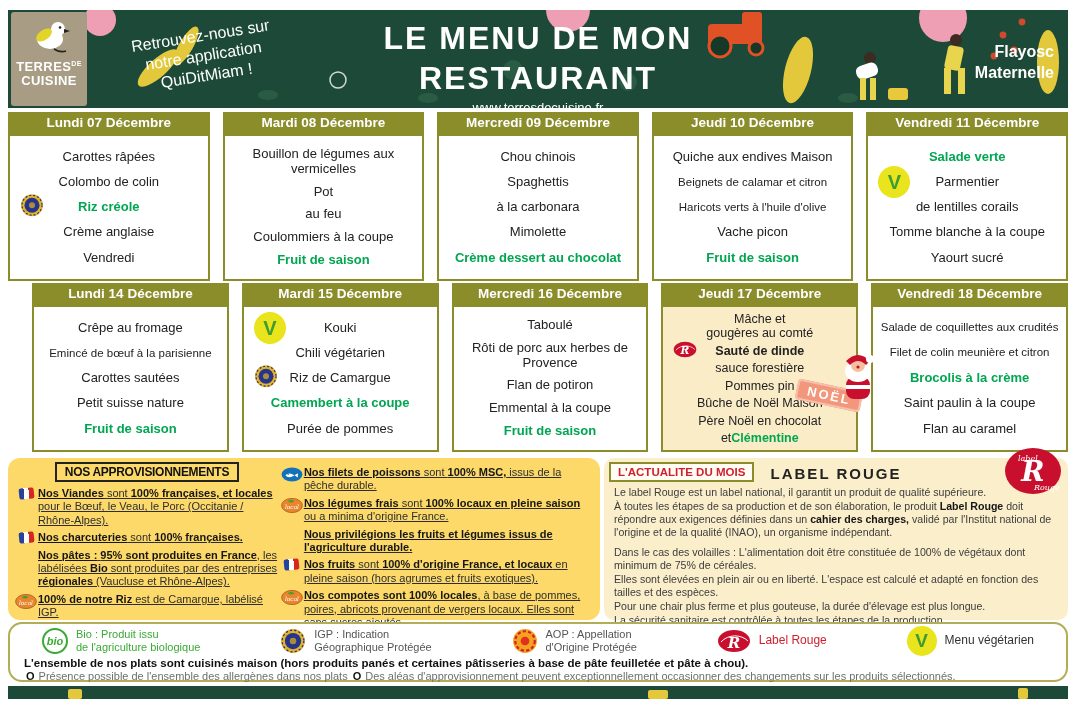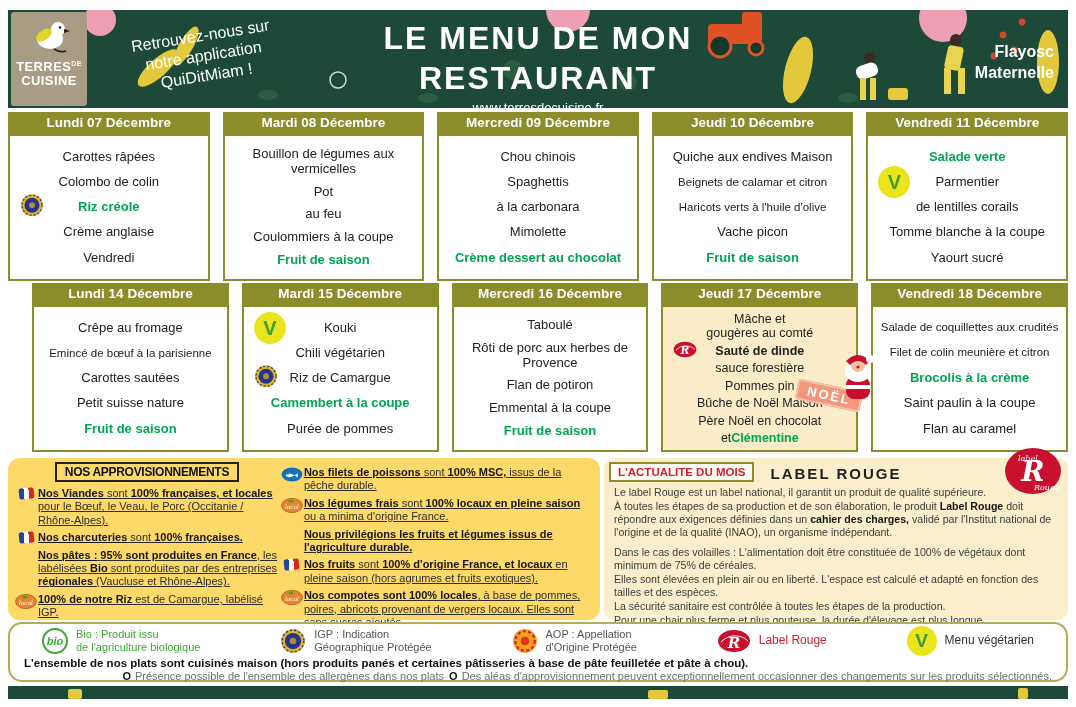--- a/index.html
+++ b/index.html
@@ -69,21 +69,21 @@
   
   .legendbox{position:absolute;left:8px;top:622px;width:1060px;height:60px;background:#fff;
              border:2px solid #b3ad56;border-radius:14px;padding:2px 14px;}
   .legend-row{display:flex;align-items:center;justify-content:space-between;padding:0 18px;height:30px;}
   .legend-item{display:flex;align-items:center;gap:8px;font-size:11px;line-height:1.15;color:#555;}
   .legend-item .txt{text-align:left;}
   .legend-item.green .txt{color:#3aaa35;}
   .legend-item.red .txt{color:#d0202e;font-size:12px;}
   .legend-item.dark .txt{color:#333;font-size:12px;}
   .footer-main{font-size:11.5px;font-weight:bold;color:#111;margin-top:1px;}
-  .footer-note{font-size:11px;color:#6f6f6f;margin-top:1px;text-align:right;}
+  .footer-note{font-size:11px;color:#6f6f6f;margin-top:1px;}
   .footer-note .ob{font-weight:bold;color:#111;margin:0 4px 0 2px;}
 
   .bottomstrip{position:absolute;left:8px;top:686px;width:1060px;height:13px;background:#1d4a38;overflow:hidden;}
   .bottomstrip i{position:absolute;background:#e3c83c;}
 
   
   .ic-flag{display:inline-block;width:15px;height:11px;border-radius:2px;transform:rotate(-6deg);
            background:linear-gradient(90deg,#26429c 33%,#fff 33% 66%,#d6261e 66%);}
   .ic-veggie{display:inline-flex;align-items:center;justify-content:center;border-radius:50%;
              background:#e9e41c;color:#3f9b35;font-weight:800;}
@@ -506,22 +506,22 @@
       </svg>
     </div>
     <div id="news-body">
         <div>
           <p class="news-p"><span>Le label Rouge est un label national, il garantit un produit de qualité supérieure.</span></p>
           <p class="news-p"><span>À toutes les étapes de sa production et de son élaboration, le produit </span><span class="b ">Label Rouge</span><span> doit répondre aux exigences définies dans un </span><span class="b ">cahier des charges,</span><span> validé par l'Institut national de l'origine et de la qualité (INAO), un organisme indépendant.</span></p>
         </div>
         <div class="news-block2">
           <p class="news-p"><span>Dans le cas des volailles : L'alimentation doit être constituée de 100% de végétaux dont minimum de 75% de céréales.</span></p>
           <p class="news-p"><span>Elles sont élevées en plein air ou en liberté. L'espace est calculé et adapté en fonction des tailles et des espèces.</span></p>
+          <p class="news-p"><span>Pour une chair plus ferme et plus gouteuse, la durée d'élevage est plus longue.</span></p>
           <p class="news-p"><span>La sécurité sanitaire est contrôlée à toutes les étapes de la production.</span></p>
-          <p class="news-p"><span>Pour une chair plus ferme et plus gouteuse, la durée d'élevage est plus longue.</span></p>
         </div>
       </div>
   </div>
 
   <div class="legendbox">
     <div class="legend-row" id="legend-row">
         <div class="legend-item green">
           <span class="ic-bio">bio</span>
           <div class="txt">Bio : Produit issu<br>de l'agriculture biologique</div>
         </div>

